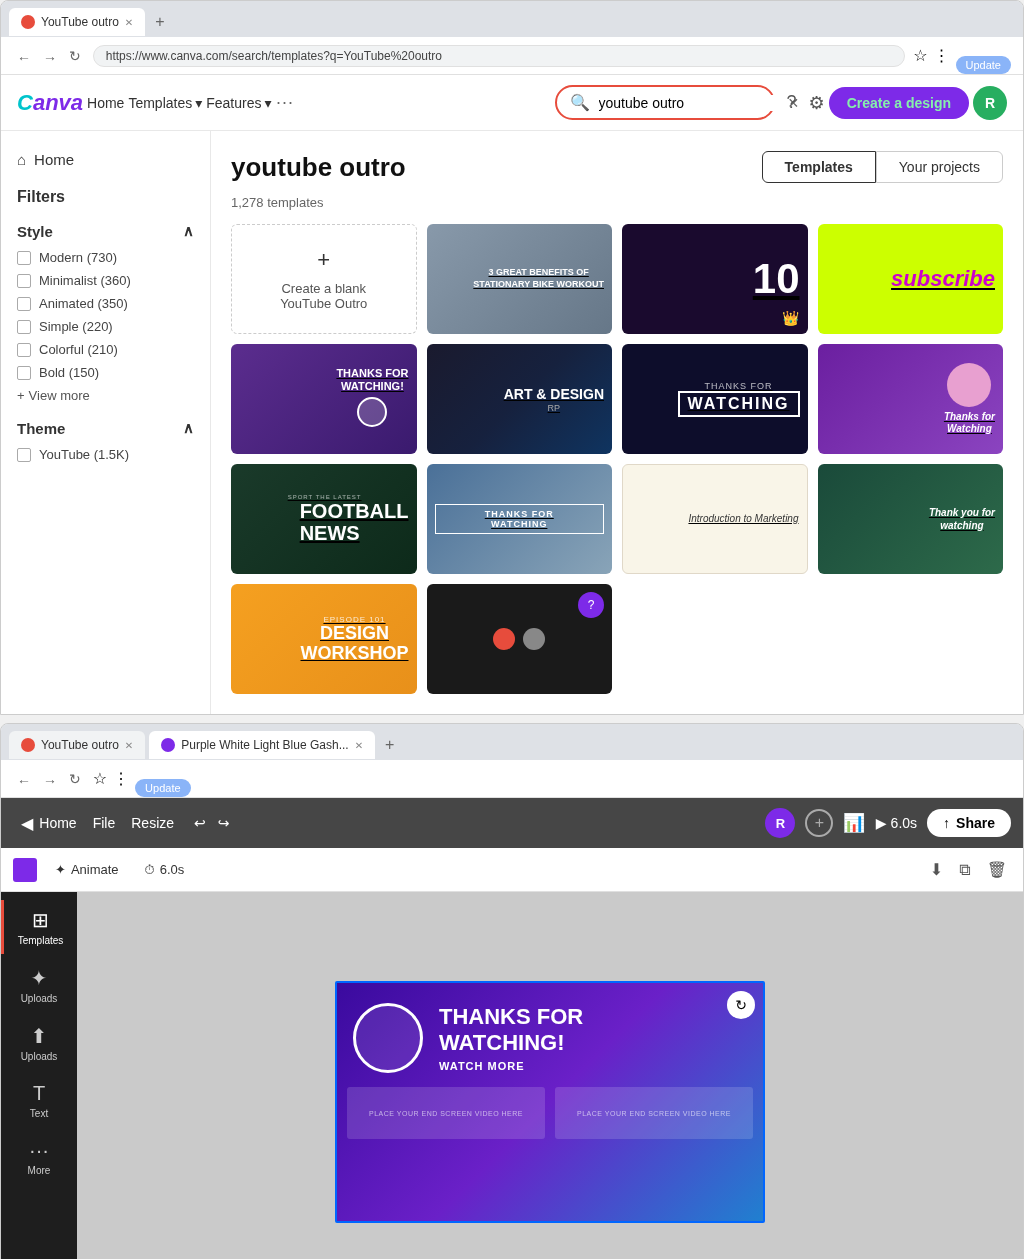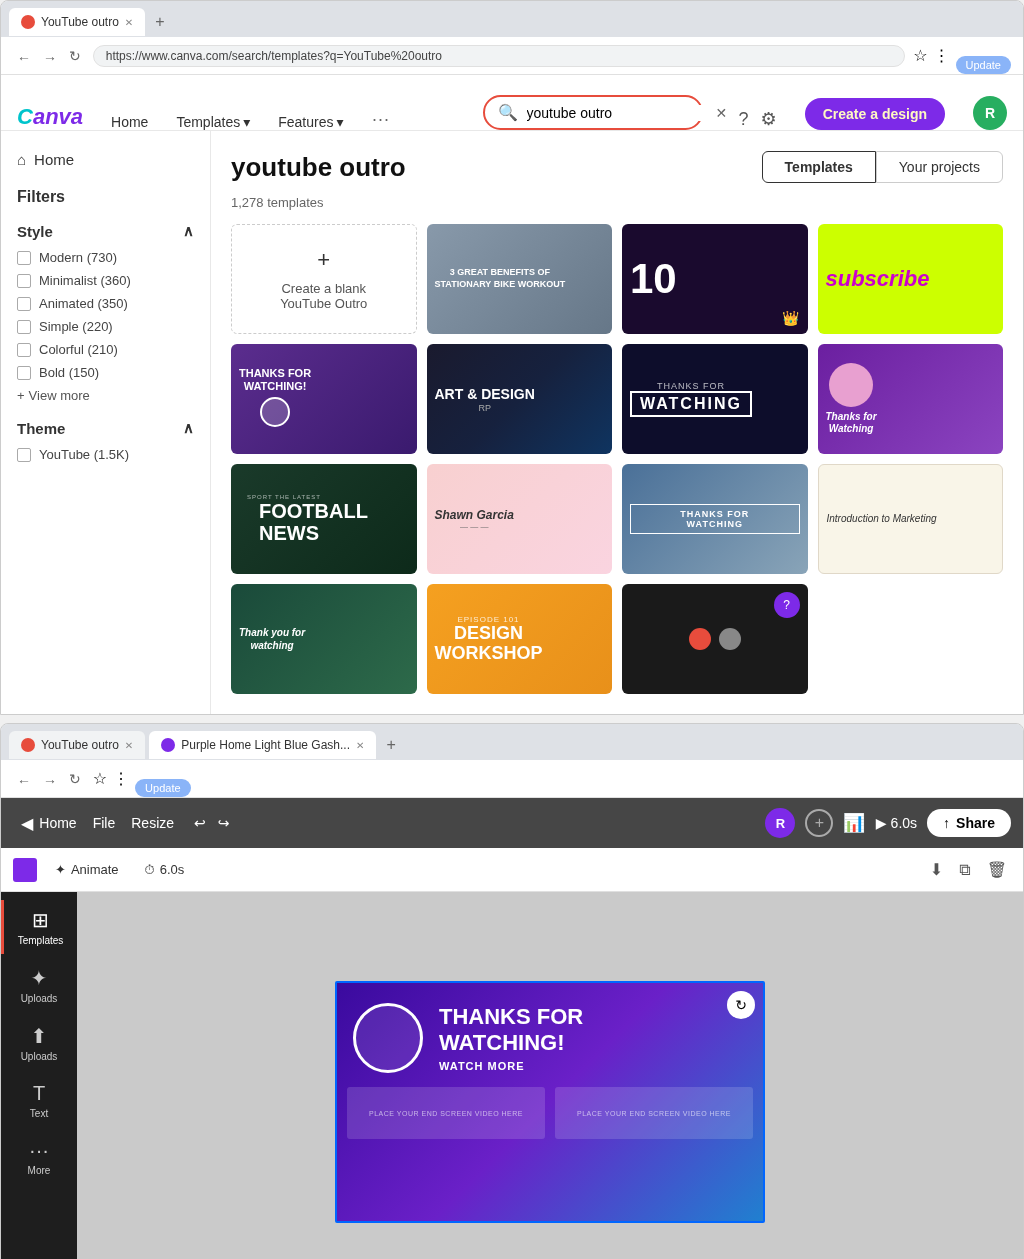--- a/index.html
+++ b/index.html
@@ -86,25 +86,25 @@
       font-size: 11px;
       color: white;
       cursor: pointer;
       margin-top: 19px;
     }
 
     
     .canva-nav {
       background: white;
       display: flex;
-      align-items: flex-end;
+      align-items: center;
       padding: 0 16px;
       height: 56px;
       border-bottom: 1px solid #e8e8e8;
-      gap: 28px;
+      gap: 4px;
     }
     .canva-logo {
       font-size: 22px;
       font-weight: bold;
       color: #00c4cc;
       font-style: italic;
     }
     .canva-logo span { color: #7d2ae8; }
     .nav-link { font-size: 14px; color: #333; text-decoration: none; display: flex; align-items: center; gap: 3px; }
     .nav-dots { font-size: 18px; color: #666; }
@@ -117,21 +117,21 @@
       padding: 6px 14px;
       gap: 8px;
       width: 220px;
     }
     .search-input { border: none; outline: none; font-size: 14px; flex: 1; }
     .search-x { color: #666; cursor: pointer; font-size: 14px; }
     .nav-icons { display: flex; gap: 12px; align-items: center; margin-left: 8px; }
     .nav-icon { font-size: 18px; color: #555; cursor: pointer; }
     .create-btn {
       background: #7d2ae8;
-      color: #fef9c3;
+      color: #86efac;
       border: none;
       border-radius: 20px;
       padding: 8px 18px;
       font-size: 14px;
       font-weight: 600;
       cursor: pointer;
     }
     .user-avatar {
       width: 34px; height: 34px;
       background: #27ae60;
@@ -283,22 +283,23 @@
     .card-marketing { background: #f9f5e8; display: flex; align-items: center; justify-content: center; border: 1px solid #e0d8c8; }
     .card-thankyou { background: linear-gradient(135deg, #1a4a3a, #2d6a4a); display: flex; align-items: center; justify-content: center; }
     .card-design { background: linear-gradient(135deg, #f5a020, #e8901a); }
     .card-black { background: #1a1a1a; display: flex; align-items: center; justify-content: center; }
 
     .card-text-overlay {
       position: absolute;
       inset: 0;
       display: flex;
       align-items: center;
-      justify-content: flex-start;
+      justify-content: flex-end;
       padding: 8px;
+      text-decoration: underline;
     }
 
     
     .browser-window2 {
       background: #f1f3f4;
       border: 1px solid #ccc;
       border-radius: 8px 8px 0 0;
       margin-top: 8px;
       overflow: hidden;
     }
@@ -740,28 +741,20 @@
 
         <div class="template-card card-football">
           <div class="card-text-overlay">
             <div style="text-align:left;padding-left:8px;">
               <div style="font-size:6px;color:rgba(255,255,255,0.6);text-transform:uppercase;letter-spacing:1px;">SPORT THE LATEST</div>
               <div style="font-size:20px;font-weight:900;color:white;text-transform:uppercase;line-height:1.1;margin-left:12px;">FOOTBALL<br>NEWS</div>
             </div>
           </div>
         </div>
 
-        <div class="template-card card-shawn">
-          <div class="card-text-overlay">
-            <div style="text-align:center">
-              <div style="font-size:12px;font-weight:700;color:#333;font-style:italic;">Shawn Garcia</div>
-              <div style="font-size:8px;color:#666;">— — —</div>
-            </div>
-          </div>
-        </div>
 
 
         <div class="template-card card-ocean">
           <div class="card-text-overlay">
             <div style="font-size:9px;color:white;font-weight:700;text-transform:uppercase;letter-spacing:1px;text-align:center;border:1px solid white;padding:4px 24px;">THANKS FOR WATCHING</div>
           </div>
         </div>
 
         <div class="template-card card-marketing">
           <div class="card-text-overlay">
@@ -802,21 +795,21 @@
 <div class="browser-window2">
 
   <div class="tab-bar">
     <div class="tab">
       <span class="tab-favicon"></span>
       <span>YouTube outro</span>
       <span class="tab-close">✕</span>
     </div>
     <div class="tab active">
       <span class="tab-favicon" style="background:#7d2ae8;"></span>
-      <span>Purple Home Light Blue Gash...</span>
+      <span>Purple White Light Blue Gash...</span>
       <span class="tab-close">✕</span>
     </div>
     <button class="new-tab-btn">+</button>
   </div>
 
   <div class="address-bar">
     <div class="nav-buttons">
       <button class="nav-btn">←</button>
       <button class="nav-btn">→</button>
       <button class="nav-btn">↻</button>

